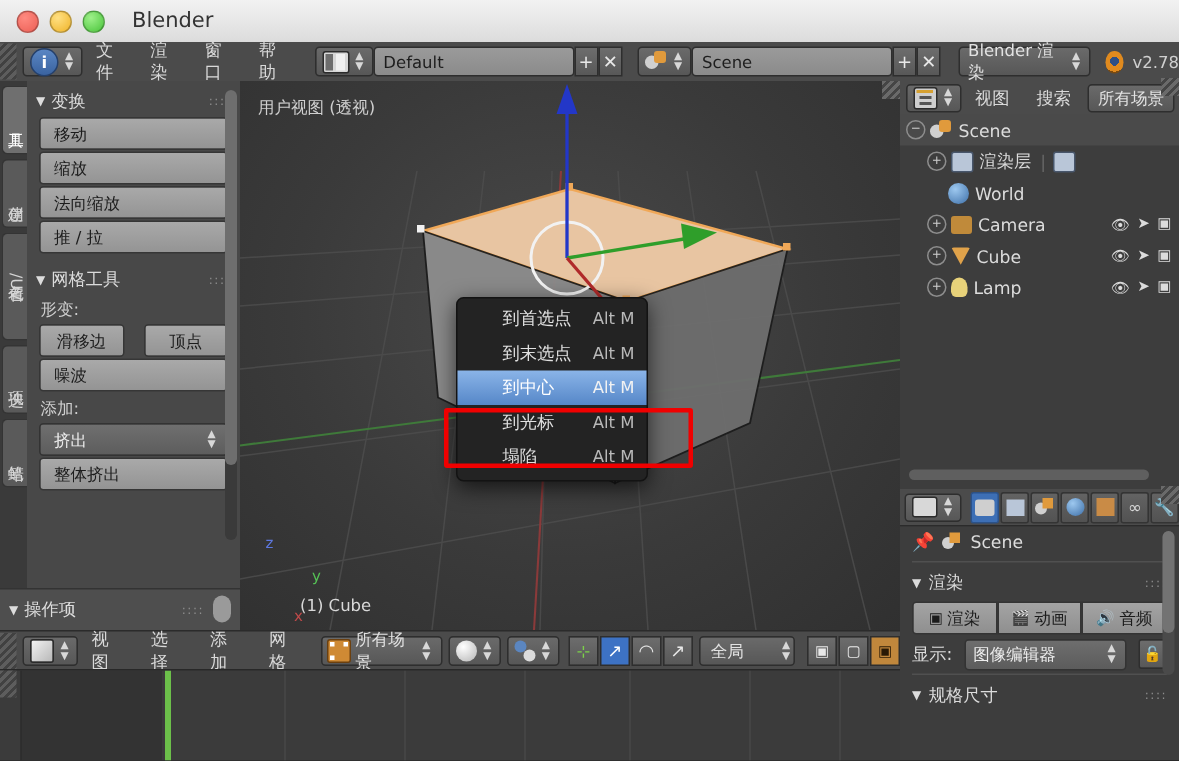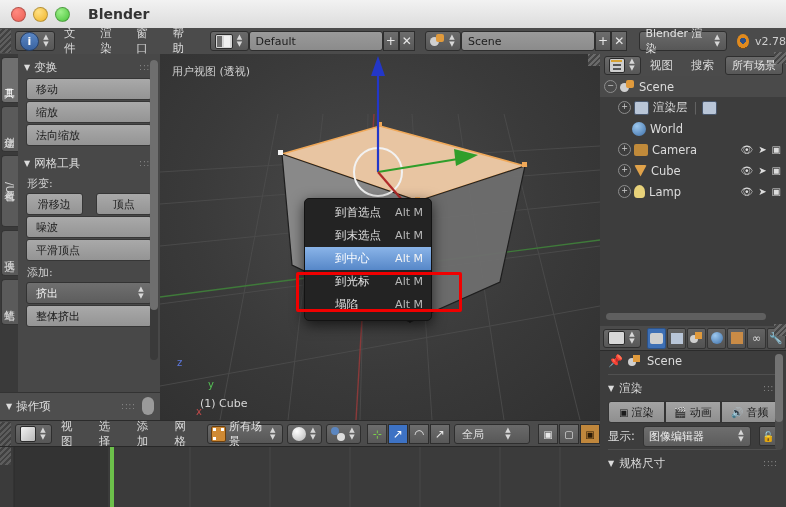--- a/index.html
+++ b/index.html
@@ -10,21 +10,21 @@
 
   
   .titlebar{position:absolute;left:0;top:0;width:786px;height:28px;
     background:linear-gradient(#f2f2f2,#dcdcdc);border-bottom:1px solid #a9a9a9;
     display:flex;align-items:center;}
   .lights{display:flex;gap:7px;margin-left:11px;}
   .light{width:13px;height:13px;border-radius:50%;border:1px solid rgba(0,0,0,.25);}
   .l-red{background:radial-gradient(circle at 35% 30%,#ff8a80,#ec5f55);}
   .l-yel{background:radial-gradient(circle at 35% 30%,#ffe083,#f0b429);}
   .l-grn{background:radial-gradient(circle at 35% 30%,#9ef08a,#49c43a);}
-  .wtitle{margin-left:18px;font-size:14px;font-weight:bold;color:#333;
+  .wtitle{margin-left:18px;font-size:14px;font-weight:normal;color:#333;
     font-family:"DejaVu Sans","Liberation Sans",sans-serif;text-align:right;}
 
   
   .infobar{position:absolute;left:0;top:28px;width:786px;height:26px;
     background:#4b4b4b;border-bottom:1px solid #2b2b2b;display:flex;align-items:center;}
   .grip{width:11px;height:24px;background:
      repeating-linear-gradient(135deg,#5d5d5d 0 2px,#414141 2px 4px);flex:0 0 auto;}
   .hdr-btn{height:18px;background:linear-gradient(#6a6a6a,#575757);
     border:1px solid #2e2e2e;border-radius:3px;display:flex;align-items:center;
     padding:0 4px;gap:3px;color:#e2e2e2;}
@@ -211,33 +211,33 @@
 
     <div class="shelfbody">
       <div class="sec" style="margin-top:4px">
         <span class="tri">▼</span>
         <span>变换</span>
         <span class="dots">::::</span>
       </div>
       <div class="tbtn">移动</div>
       <div class="tbtn">缩放</div>
       <div class="tbtn">法向缩放</div>
+      <div class="tbtn">推 / 拉</div>
 
       <div class="sec" style="margin-top:8px">
         <span class="tri">▼</span>
         <span>网格工具</span>
         <span class="dots">::::</span>
       </div>
       <div class="lbl">形变:</div>
       <div class="trow">
         <div class="tbtn">滑移边</div>
         <div class="tbtn">顶点</div>
       </div>
       <div class="tbtn">噪波</div>
-      <div class="tbtn">平滑顶点</div>
       <div class="lbl">添加:</div>
       <div class="tdrop">
         <span>挤出</span>
         <span class="spin" style="margin-left:auto">
             <i>▲</i>
             <i>▼</i>
           </span>
       </div>
       <div class="tbtn">整体挤出</div>
       <div class="scroll-v">
@@ -378,21 +378,21 @@
           <i>▼</i>
         </span>
     </div>
 
     <div style="display:flex;margin-left:6px;gap:1px;">
       <span class="sq" style="color:#7bd04a;font-size:11px;">⊹</span>
       <span class="sq" style="background:#3d72c4;color:#fff;">↗</span>
       <span class="sq">◠</span>
       <span class="sq">↗</span>
     </div>
-    <div class="hdr-btn" style="margin-left:4px;padding:0 17px 0 7px;width:58px;justify-content:space-between;">
+    <div class="hdr-btn" style="margin-left:4px;padding:0 1px 0 7px;width:58px;justify-content:space-between;">
       <span>全局</span>
       <span class="spin">
           <i>▲</i>
           <i>▼</i>
         </span>
     </div>
     <div style="display:flex;margin-left:8px;gap:1px;">
       <span class="sq" style="font-size:10px;">▣</span>
       <span class="sq" style="font-size:10px;">▢</span>
       <span class="sq" style="background:#c0873c;color:#2a1a06;font-size:10px;">▣</span>

